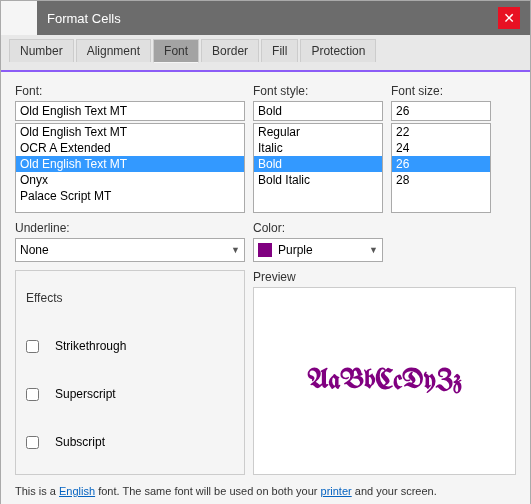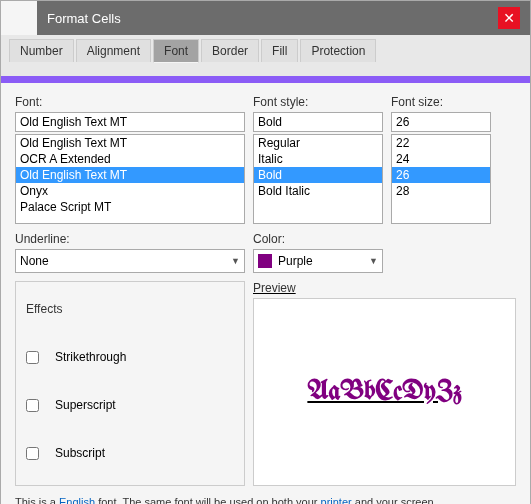--- a/index.html
+++ b/index.html
@@ -36,22 +36,22 @@
       height: 22px;
       cursor: pointer;
       font-size: 14px;
       display: flex;
       align-items: center;
       justify-content: center;
     }
     .tabs {
       display: flex;
       background: #e8e8e8;
-      border-bottom: 7px solid #8b5cf6;
-      padding: 4px 8px 14px 8px;
+      border-bottom: 2px solid #8b5cf6;
+      padding: 4px 8px 8px 8px;
     }
     .tab {
       padding: 4px 10px;
       border: 1px solid #ccc;
       border-bottom: none;
       background: #e0e0e0;
       cursor: pointer;
       margin-right: 2px;
       font-size: 12px;
       color: #333;
@@ -168,21 +168,20 @@
       display: flex;
       align-items: center;
       justify-content: center;
       min-height: 80px;
       padding: 24px;
     }
     .preview-outer {
       flex: 1;
       display: flex;
       flex-direction: column;
-      text-decoration: underline;
     }
     .preview-text {
       font-family: 'Old English Text MT', 'UnifrakturMaguntia', fantasy;
       color: #800080;
       font-size: 26px;
       font-weight: bold;
     }
     .info-text {
       font-size: 11px;
       color: #333;

